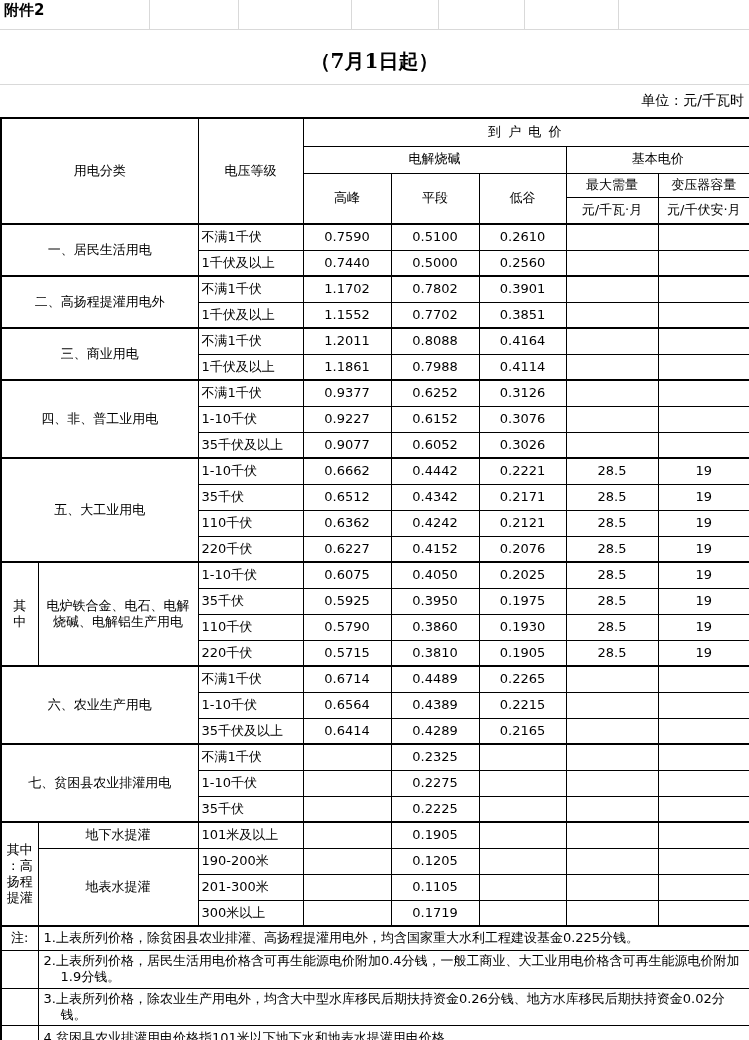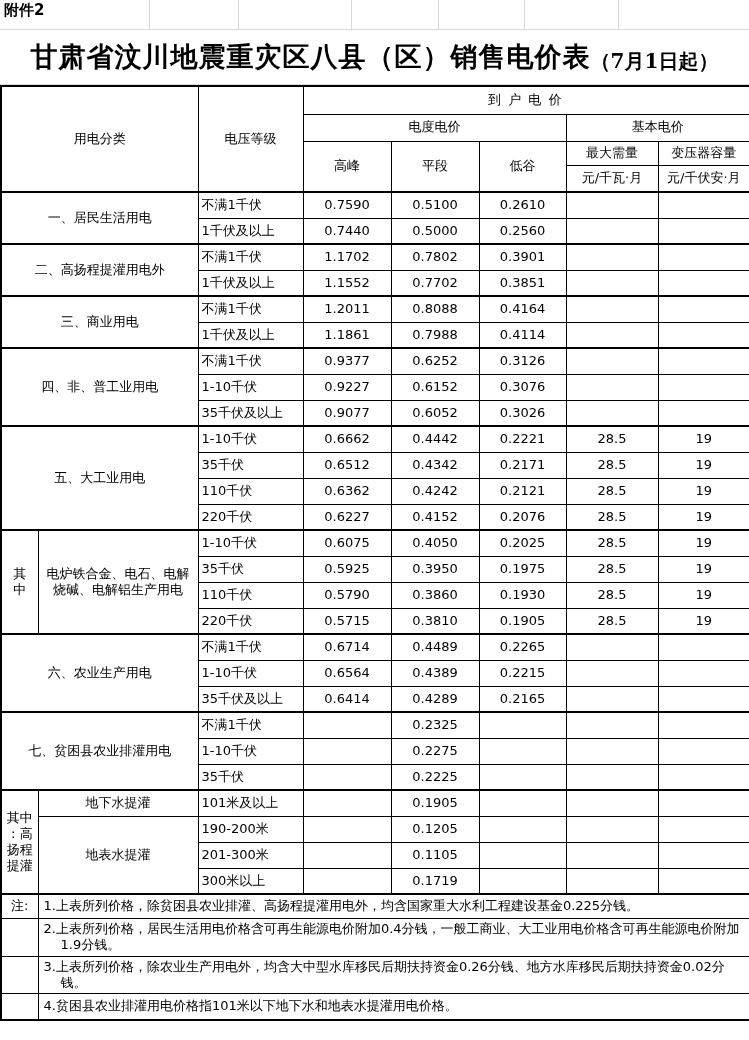--- a/index.html
+++ b/index.html
@@ -37,44 +37,46 @@
     <div class="gcell" style="width:150px"><span class="attach">附件2</span></div>
     <div class="gcell" style="width:89px"></div>
     <div class="gcell" style="width:113px"></div>
     <div class="gcell" style="width:87px"></div>
     <div class="gcell" style="width:86px"></div>
     <div class="gcell" style="width:94px"></div>
     <div class="gcell" style="width:93px;border-right:none"></div>
   </div>
 
   <div class="title-row">
-    <span class="title-main">甘肃省汶川地震重灾区八县（区）销售电价表</span>
       <span class="title-suffix">（7月1日起）</span>
   </div>
 
+  <div class="unit-row">
+    <span>单位：元/千瓦时</span>
+  </div>
 
   <table class="price">
     <colgroup>
       <col style="width:37px">
         <col style="width:160px">
         <col style="width:105px">
       <col style="width:88px">
         <col style="width:88px">
         <col style="width:87px">
       <col style="width:92px">
         <col style="width:92px">
     </colgroup>
     <thead>
       <tr style="height:28px">
         <th class="hdr" colspan="2" rowspan="4">用电分类</th>
         <th class="hdr" rowspan="4">电压等级</th>
         <th class="hdr sp" colspan="5">到户电价</th>
       </tr>
       <tr style="height:27px">
-        <th class="hdr" colspan="3">电度电价</th>
+        <th class="hdr" colspan="3">电解烧碱</th>
         <th class="hdr" colspan="2">基本电价</th>
       </tr>
       <tr style="height:24px">
         <th class="hdr" rowspan="2">高峰</th>
         <th class="hdr" rowspan="2">平段</th>
         <th class="hdr" rowspan="2">低谷</th>
         <th class="hdr">最大需量</th>
         <th class="hdr">变压器容量</th>
       </tr>
       <tr style="height:27px">

